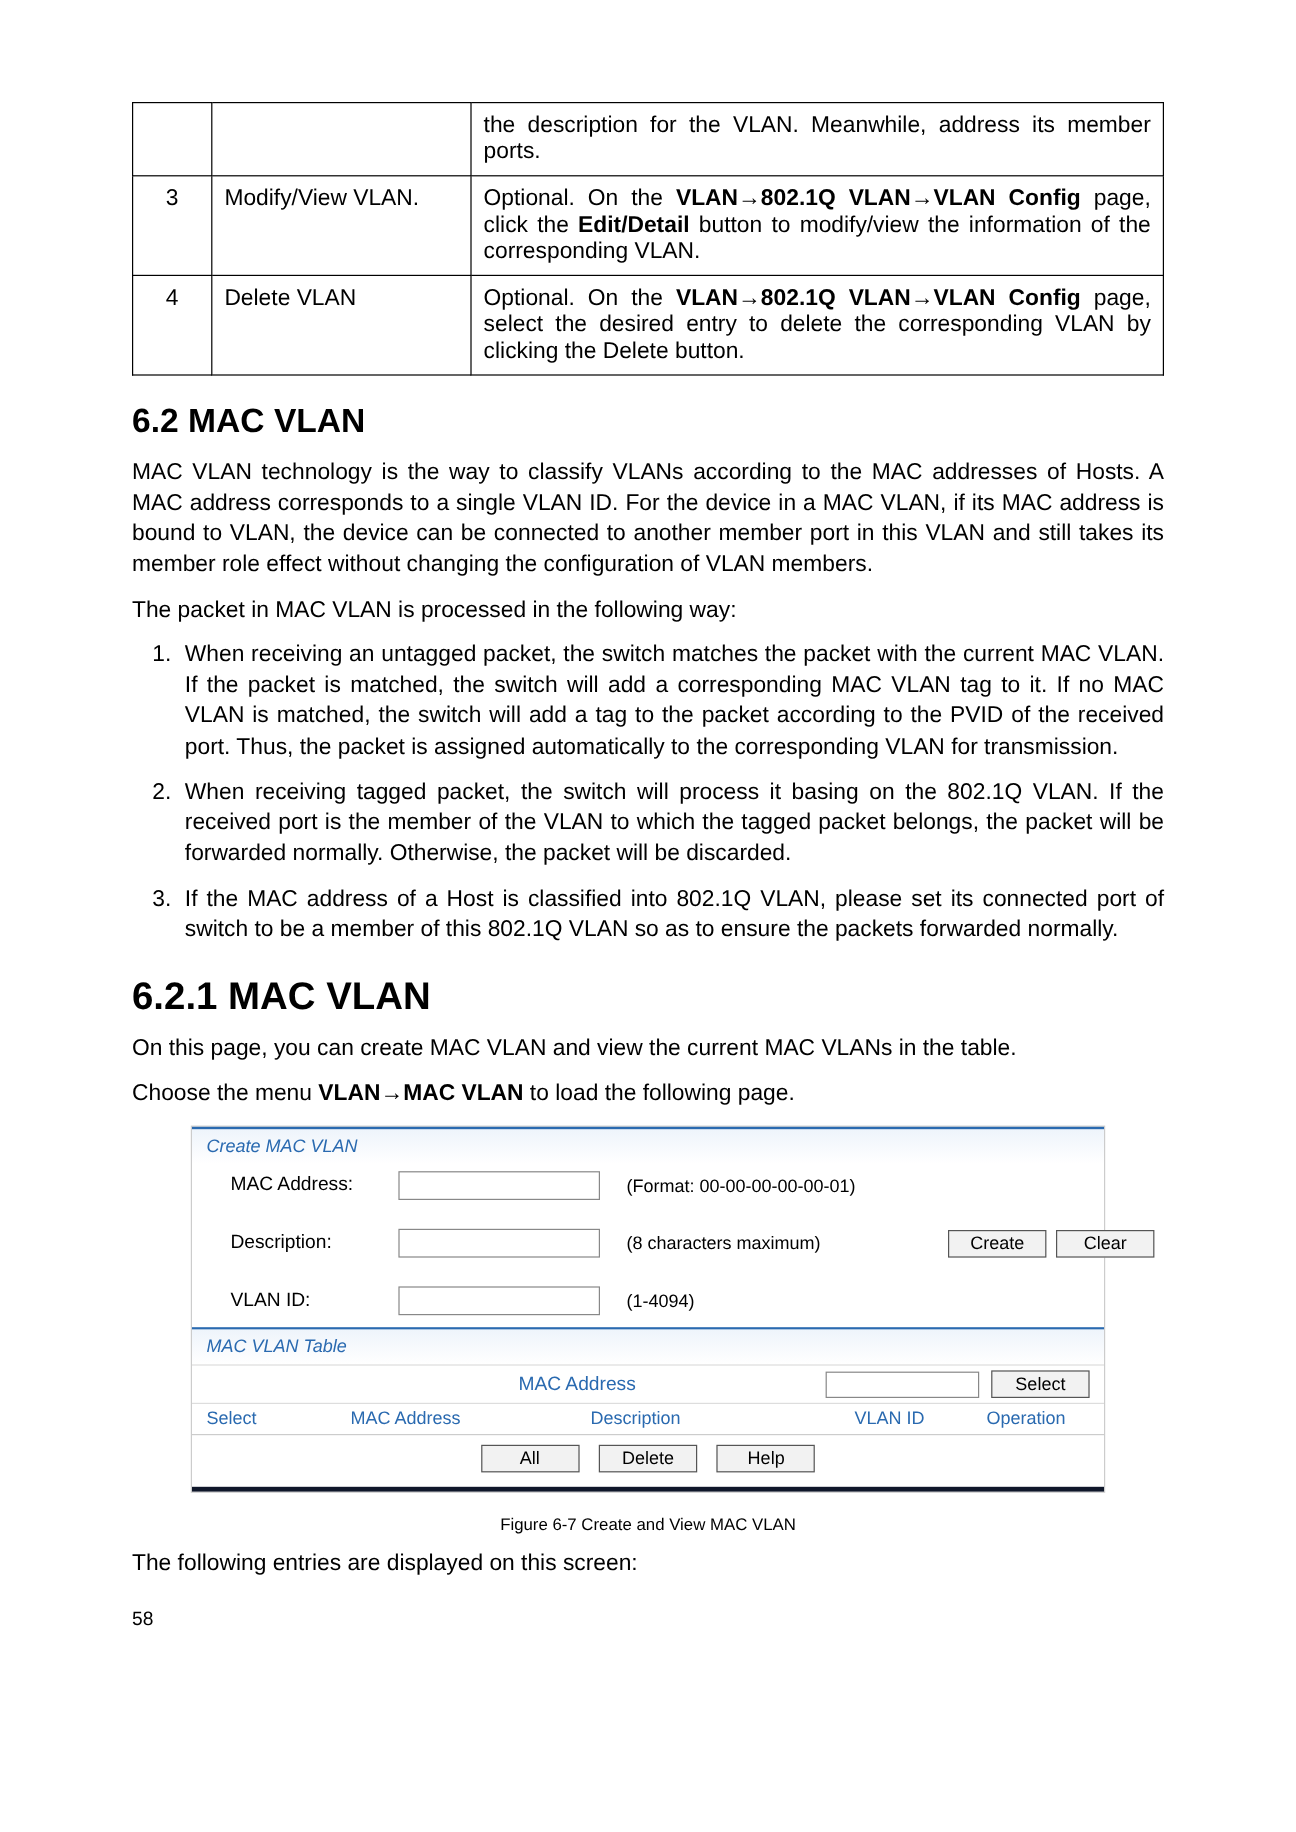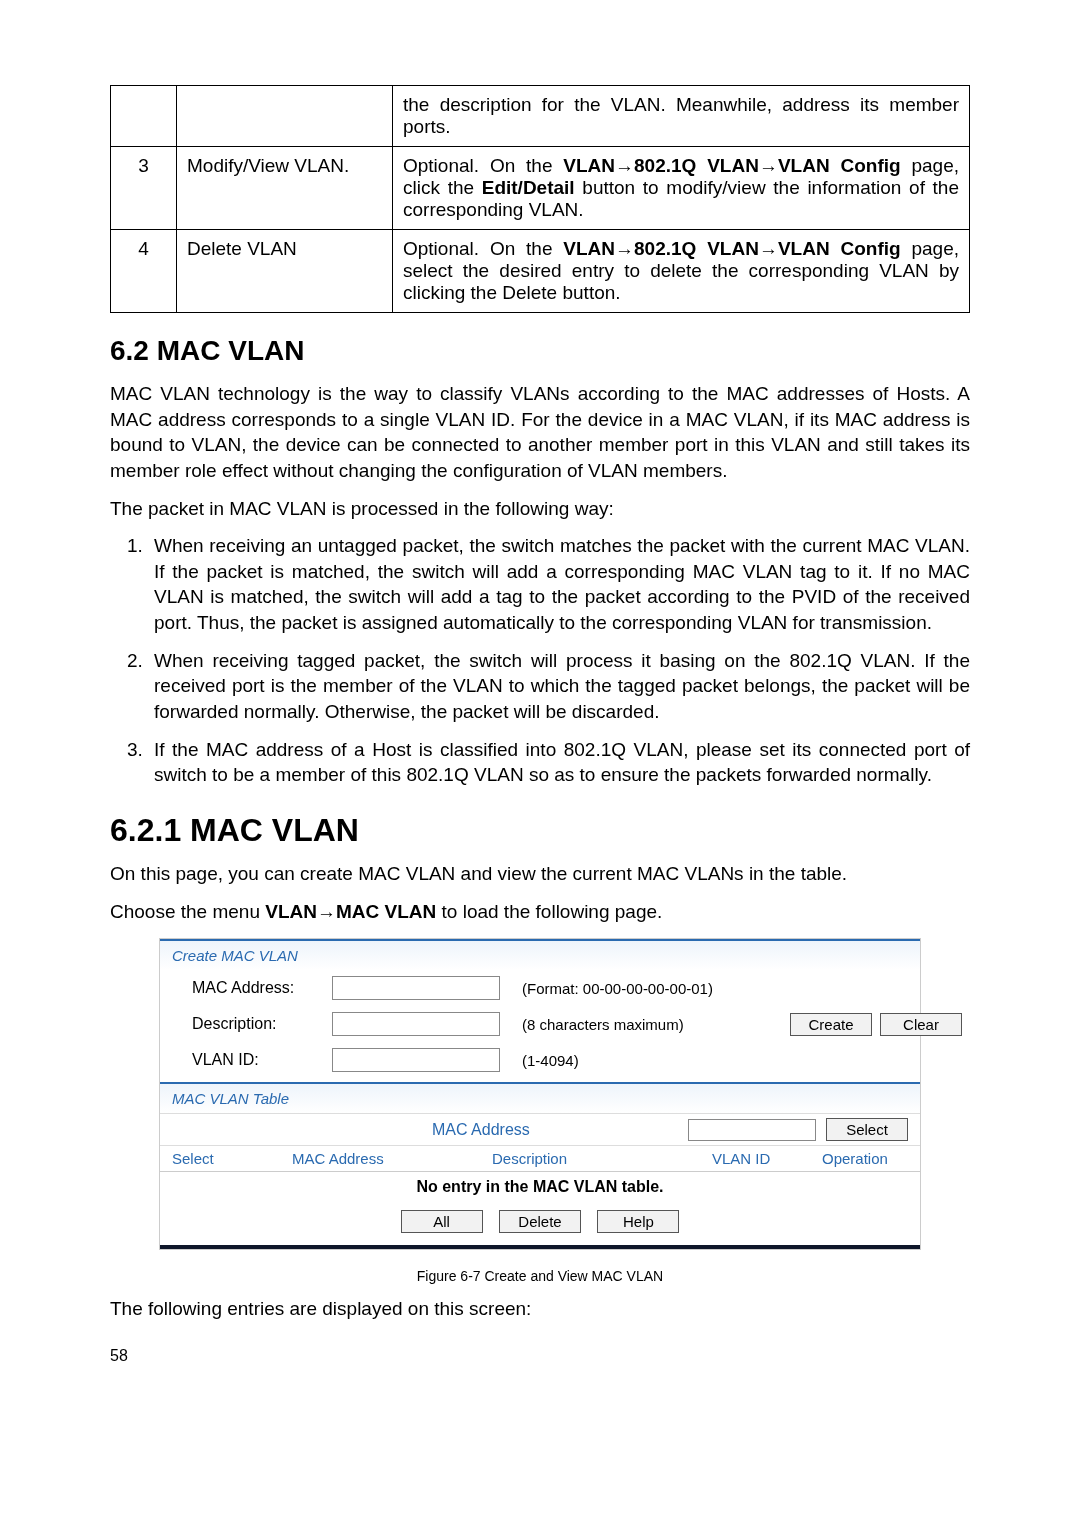--- a/index.html
+++ b/index.html
@@ -89,21 +89,21 @@
     background: linear-gradient(#eef4fb,#fff);
     font-style: italic;
   }
   .panel-section-title.top {
     border-top: 2px solid #2a6ab0;
   }
   .form-grid {
     padding: 6px 20px 10px 32px;
     display: grid;
     grid-template-columns: 140px 190px auto 110px;
-    row-gap: 12px;
+    row-gap: 24px;
     align-items: center;
   }
   .form-grid .lbl { color:#000; }
   .form-grid input[type="text"] {
     border: 1px solid #888;
     height: 20px;
     width: 160px;
     padding: 1px 3px;
     font-size: 14px;
   }
@@ -222,21 +222,20 @@
       <input type="text" style="">
       <span class="btn">Select</span>
     </div>
     <div class="tbl-header">
       <div>Select</div>
       <div>MAC Address</div>
       <div>Description</div>
       <div>VLAN ID</div>
       <div>Operation</div>
     </div>
-    <div class="noentry">No entry in the MAC VLAN table.</div>
     <div class="btn-row">
       <span class="btn">All</span>
       <span class="btn">Delete</span>
       <span class="btn">Help</span>
     </div>
   </div>
 
   <div class="figcap">Figure 6-7 Create and View MAC VLAN</div>
 
   <p class="body">The following entries are displayed on this screen:</p>

